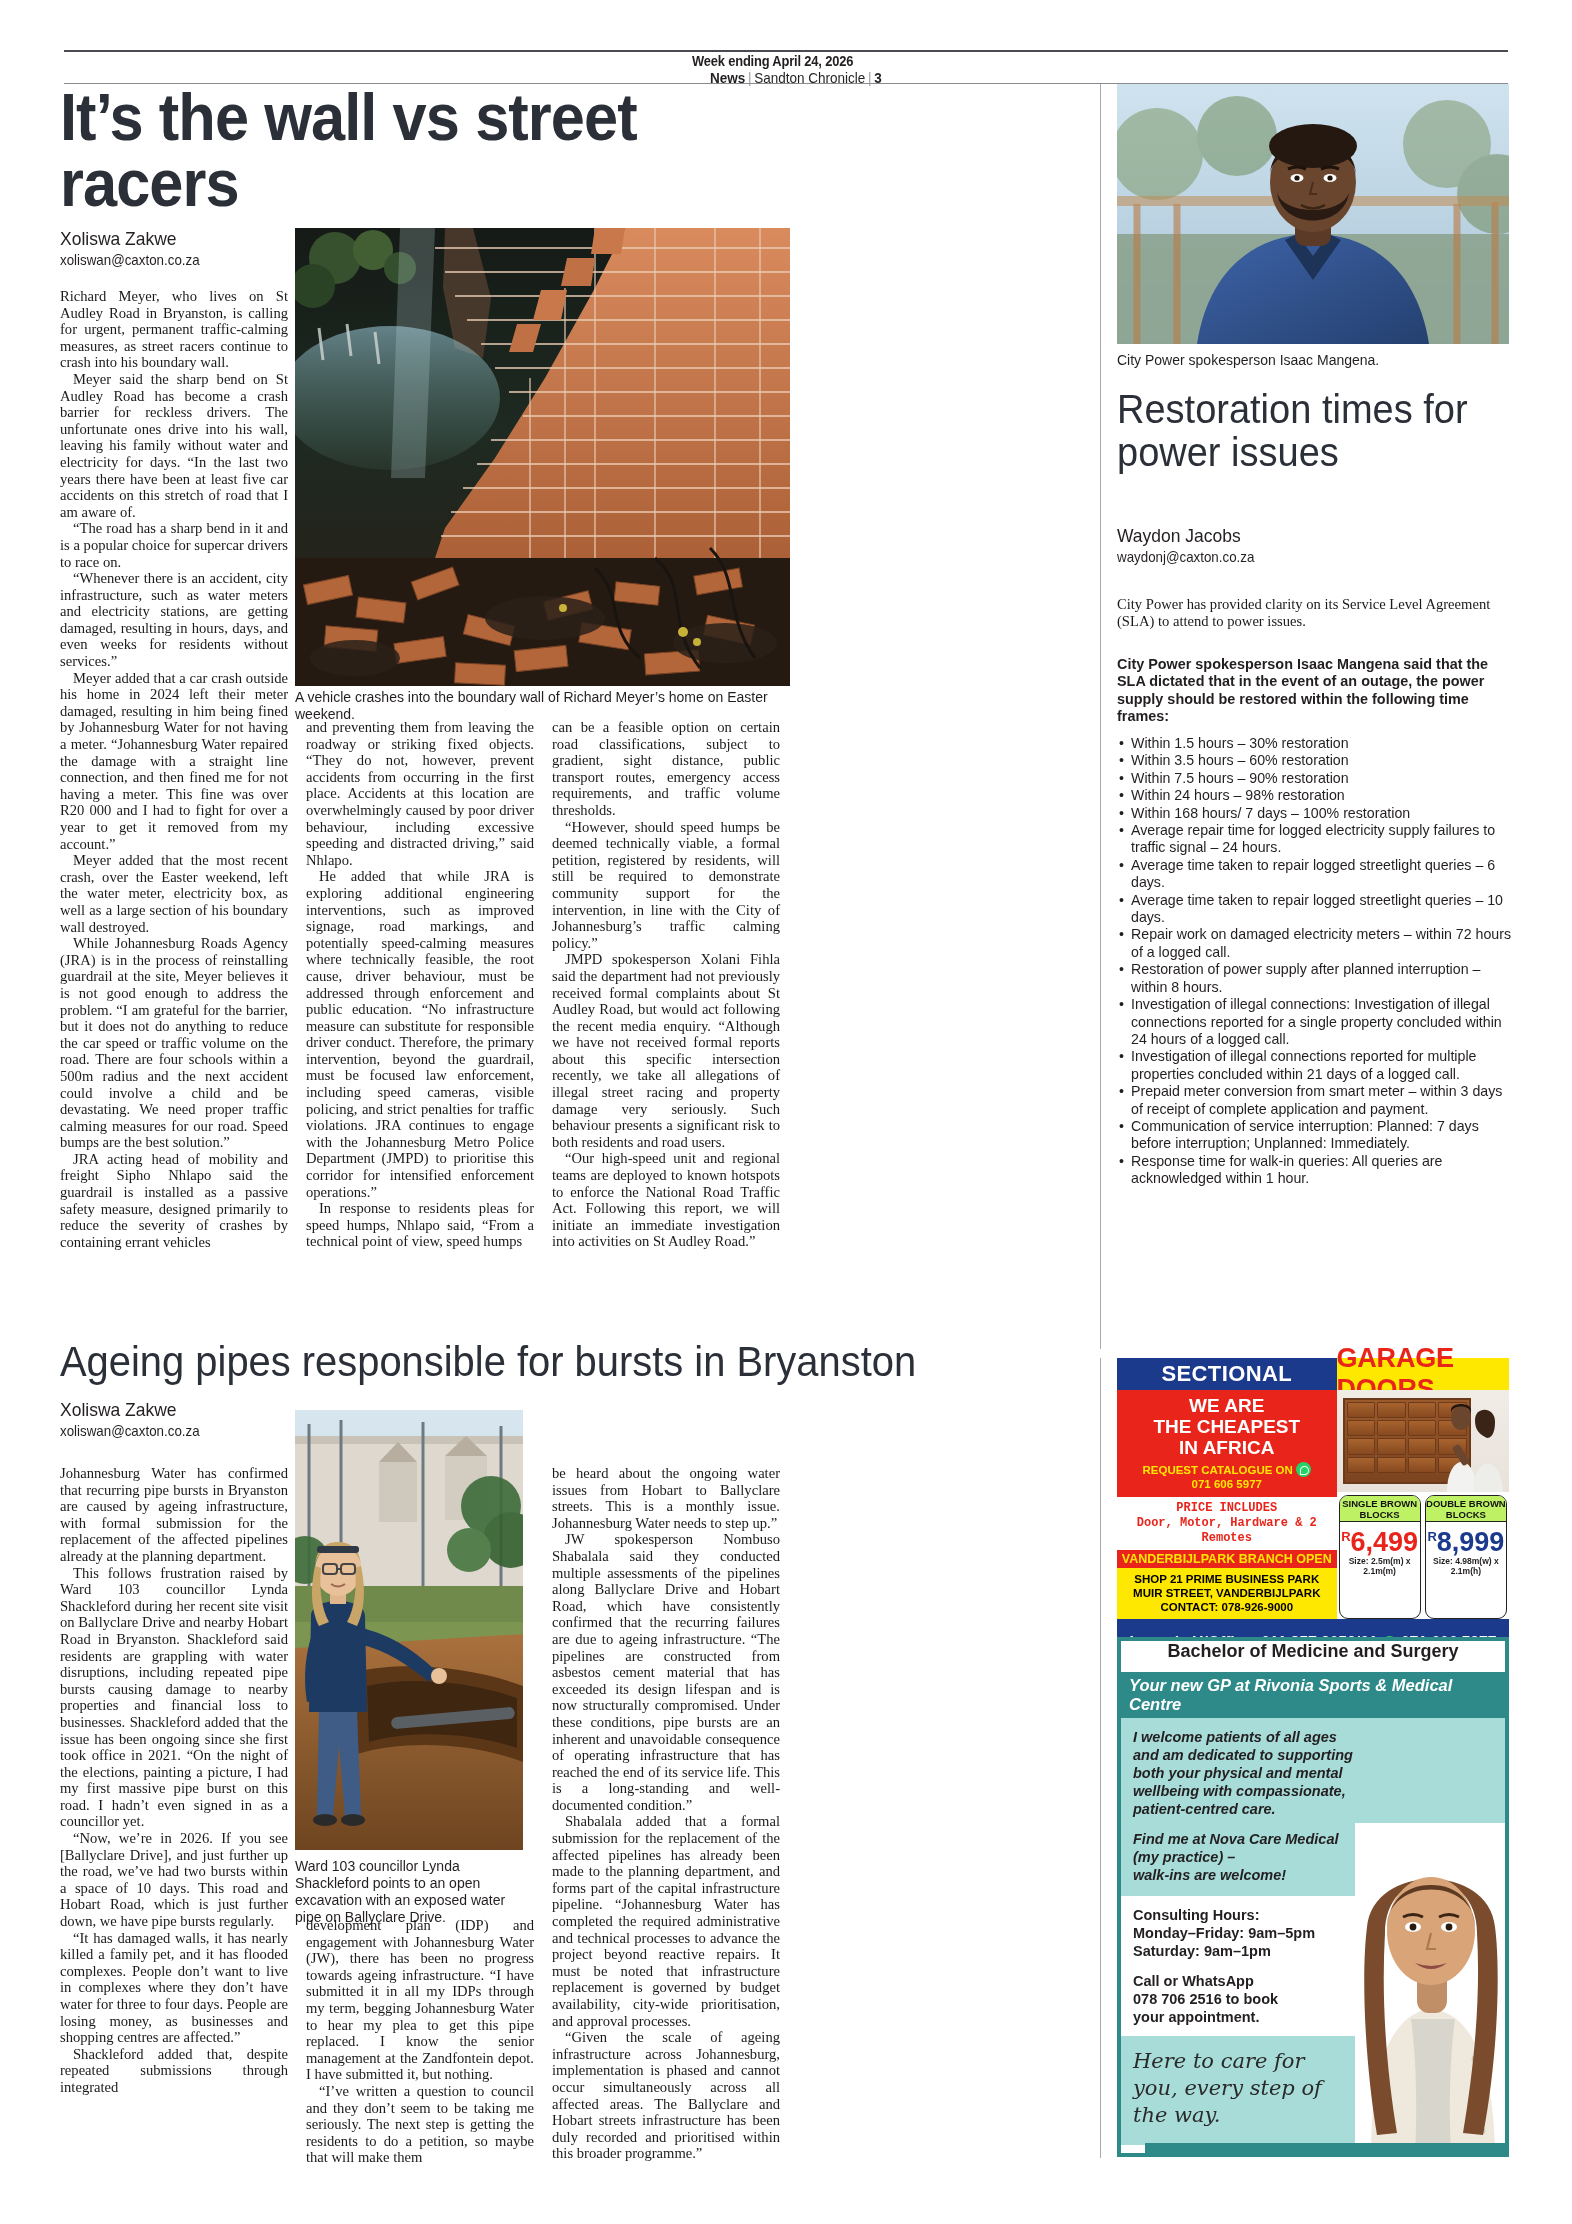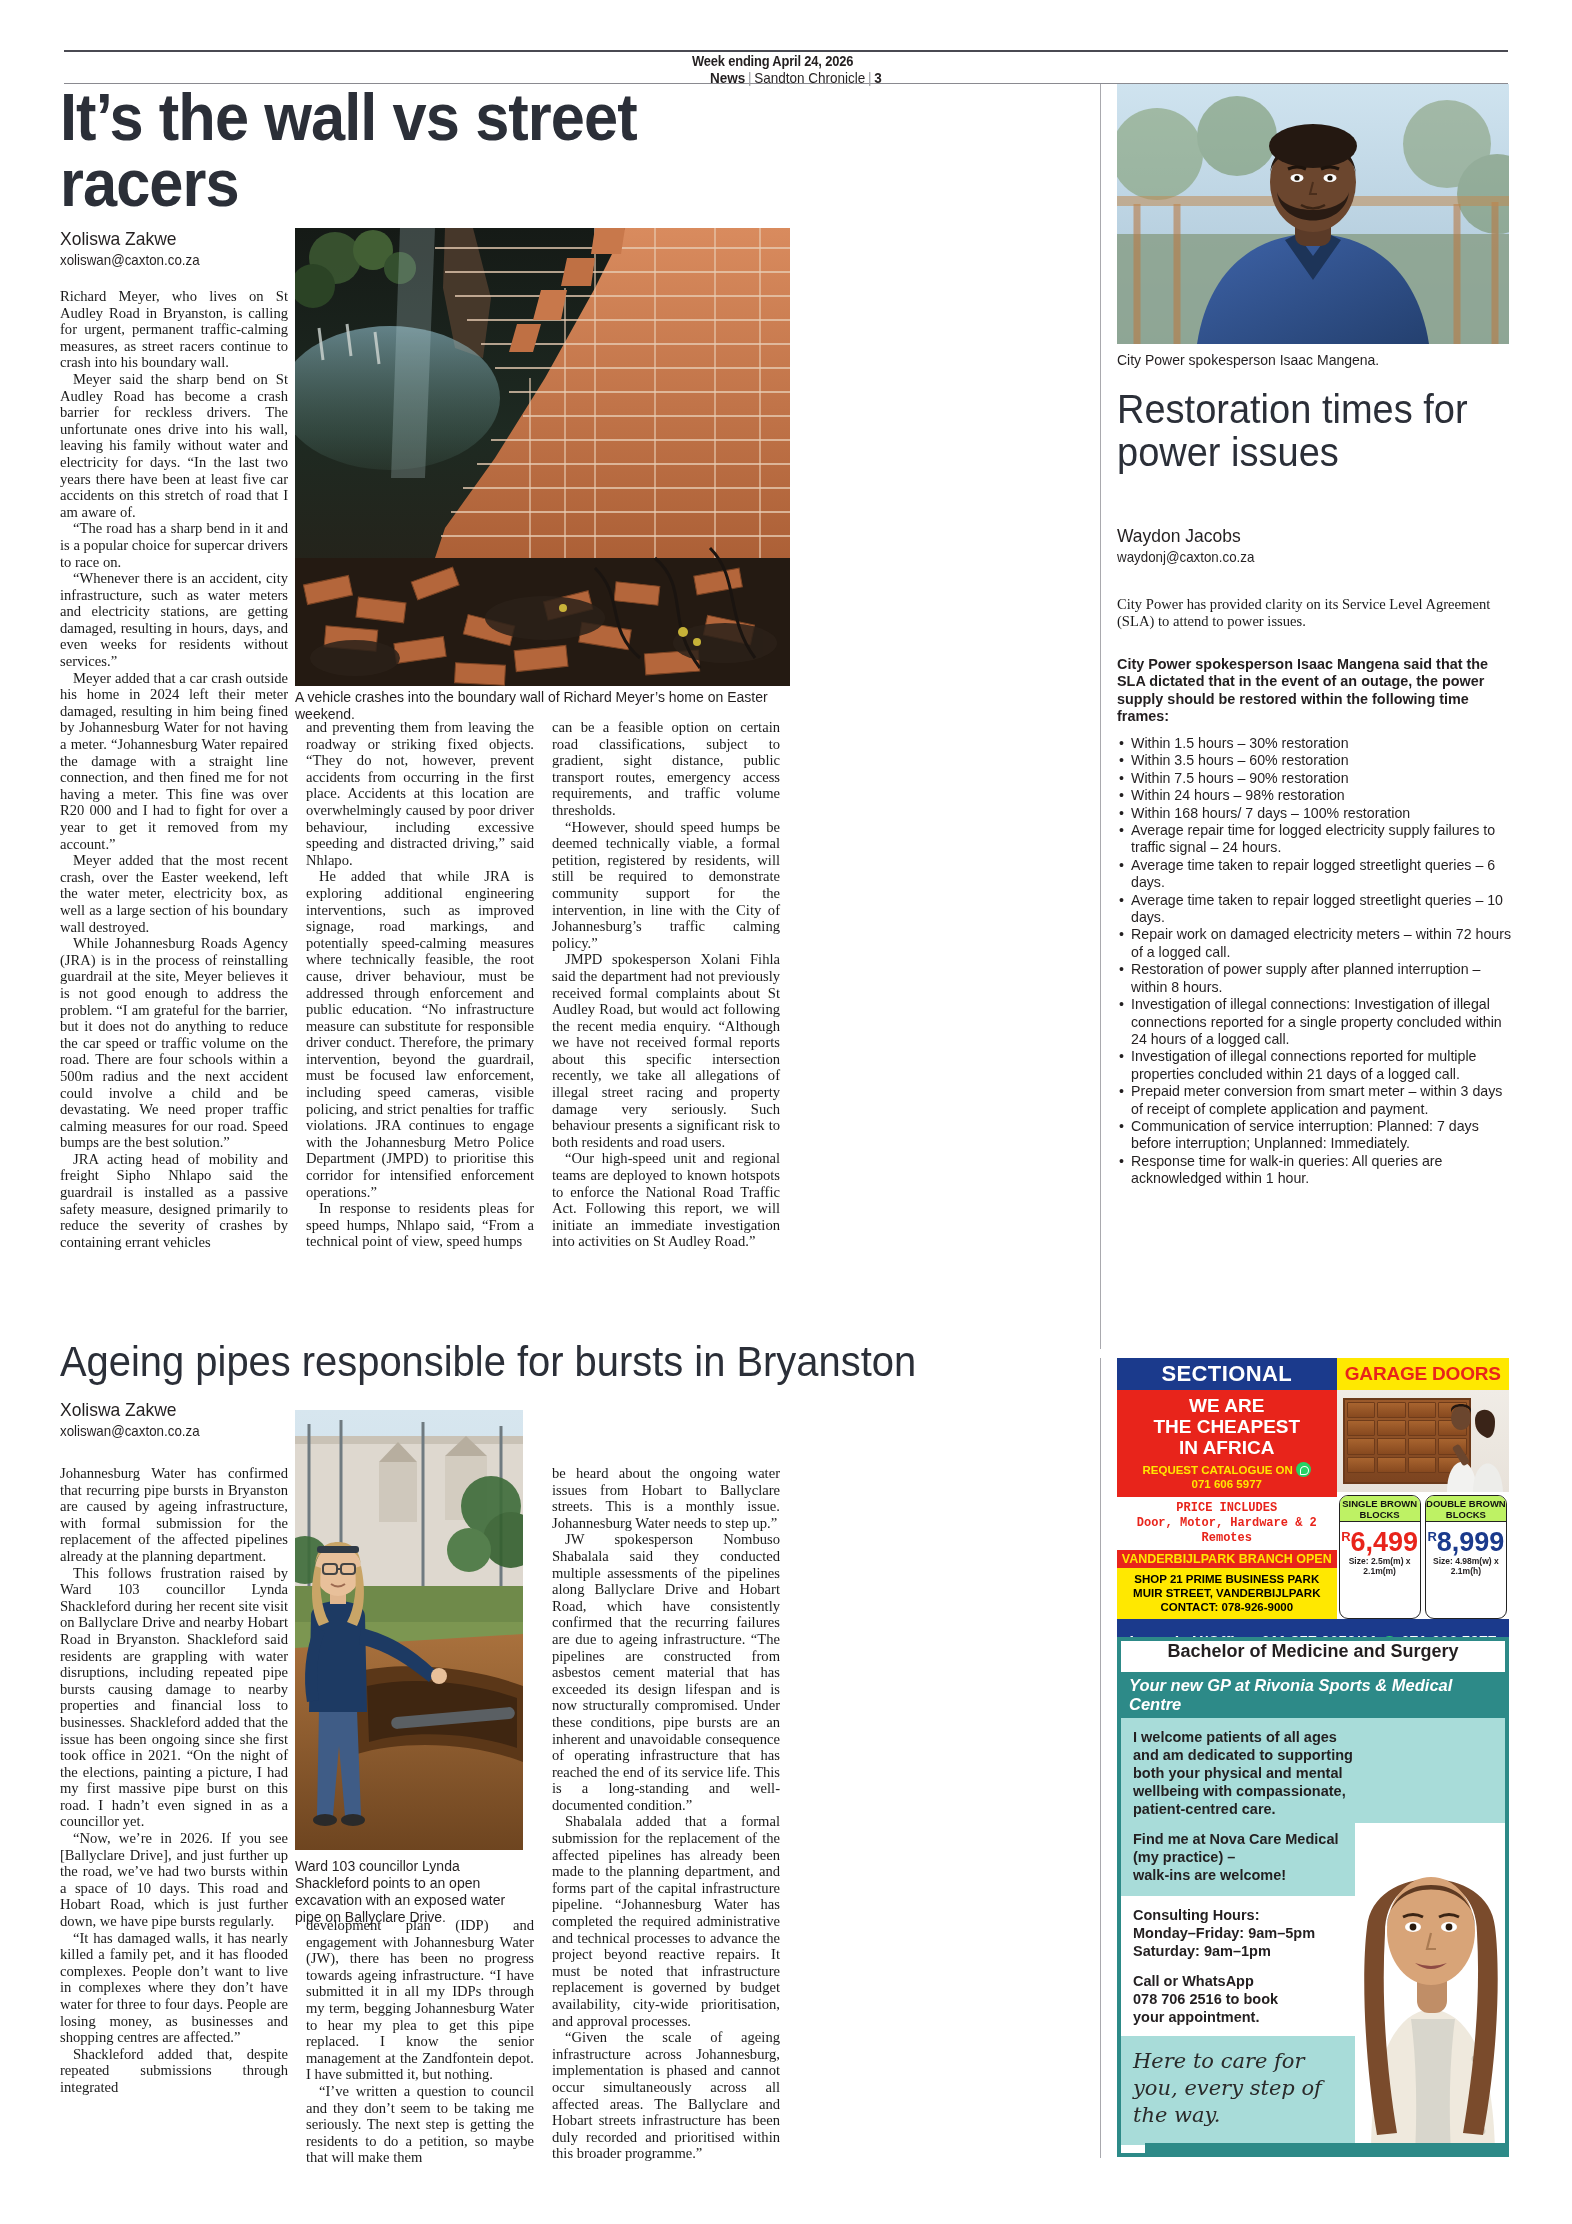--- a/index.html
+++ b/index.html
@@ -117,21 +117,21 @@
   
   .gd { position:absolute; left:0; top:0; width:100%; height:100%; }
   .gd-top { display:flex; height:32px; }
   .gd-sectional {
     flex:0 0 56%; background:#1b3a8c; color:#fff;
     font-weight:bold; font-size:22px; display:flex;
     align-items:center; justify-content:center; letter-spacing:0.4px;
   }
   .gd-garagedoors {
     flex:1; background:#ffe800; color:#e8241b;
-    font-weight:bold; font-size:19px; display:flex;
+    font-weight:bold; font-size:27px; display:flex;
     align-items:center; justify-content:center; letter-spacing:-0.2px;
     font-family:"Liberation Sans Narrow","Liberation Sans",sans-serif;
   }
   .gd-mid { display:flex; }
   .gd-left { flex:0 0 56%; }
   .gd-red {
     background:#e8241b; color:#fff; text-align:center;
     padding:5px 2px 6px 2px;
   }
   .gd-red .l1 { font-weight:bold; font-size:19px; line-height:21px; }
@@ -218,21 +218,21 @@
   .dr-qual {
     font-family:"Liberation Sans Narrow","Liberation Sans",sans-serif;
     font-weight:bold; font-size:18px; text-align:center; color:#231f20;
     padding-bottom:10px;
   }
   .dr-strip {
     background:#2d8a88; color:#fff; font-weight:bold; font-style:italic;
     font-size:16.5px; padding:4px 8px;
     font-family:"Liberation Sans Narrow","Liberation Sans",sans-serif;
   }
-  .dr-teal { background:#a8dcd9; padding:10px 12px 12px 12px; }
+  .dr-teal { background:#a8dcd9; padding:10px 12px 12px 12px;font-style:italic; }
   .dr-white { background:#fff; padding:10px 12px 10px 12px; }
   .dr-text {
     font-family:"Liberation Sans Narrow","Liberation Sans",sans-serif;
     font-weight:bold; font-size:14.5px; line-height:18px; color:#231f20;
     max-width:62%;
   }
   .dr-text.pad { margin-top:12px; }
   .dr-script {
     font-family:"DejaVu Serif", serif; font-style:italic;
     font-size:21px; line-height:27px; color:#2a2a2a; max-width:60%;

